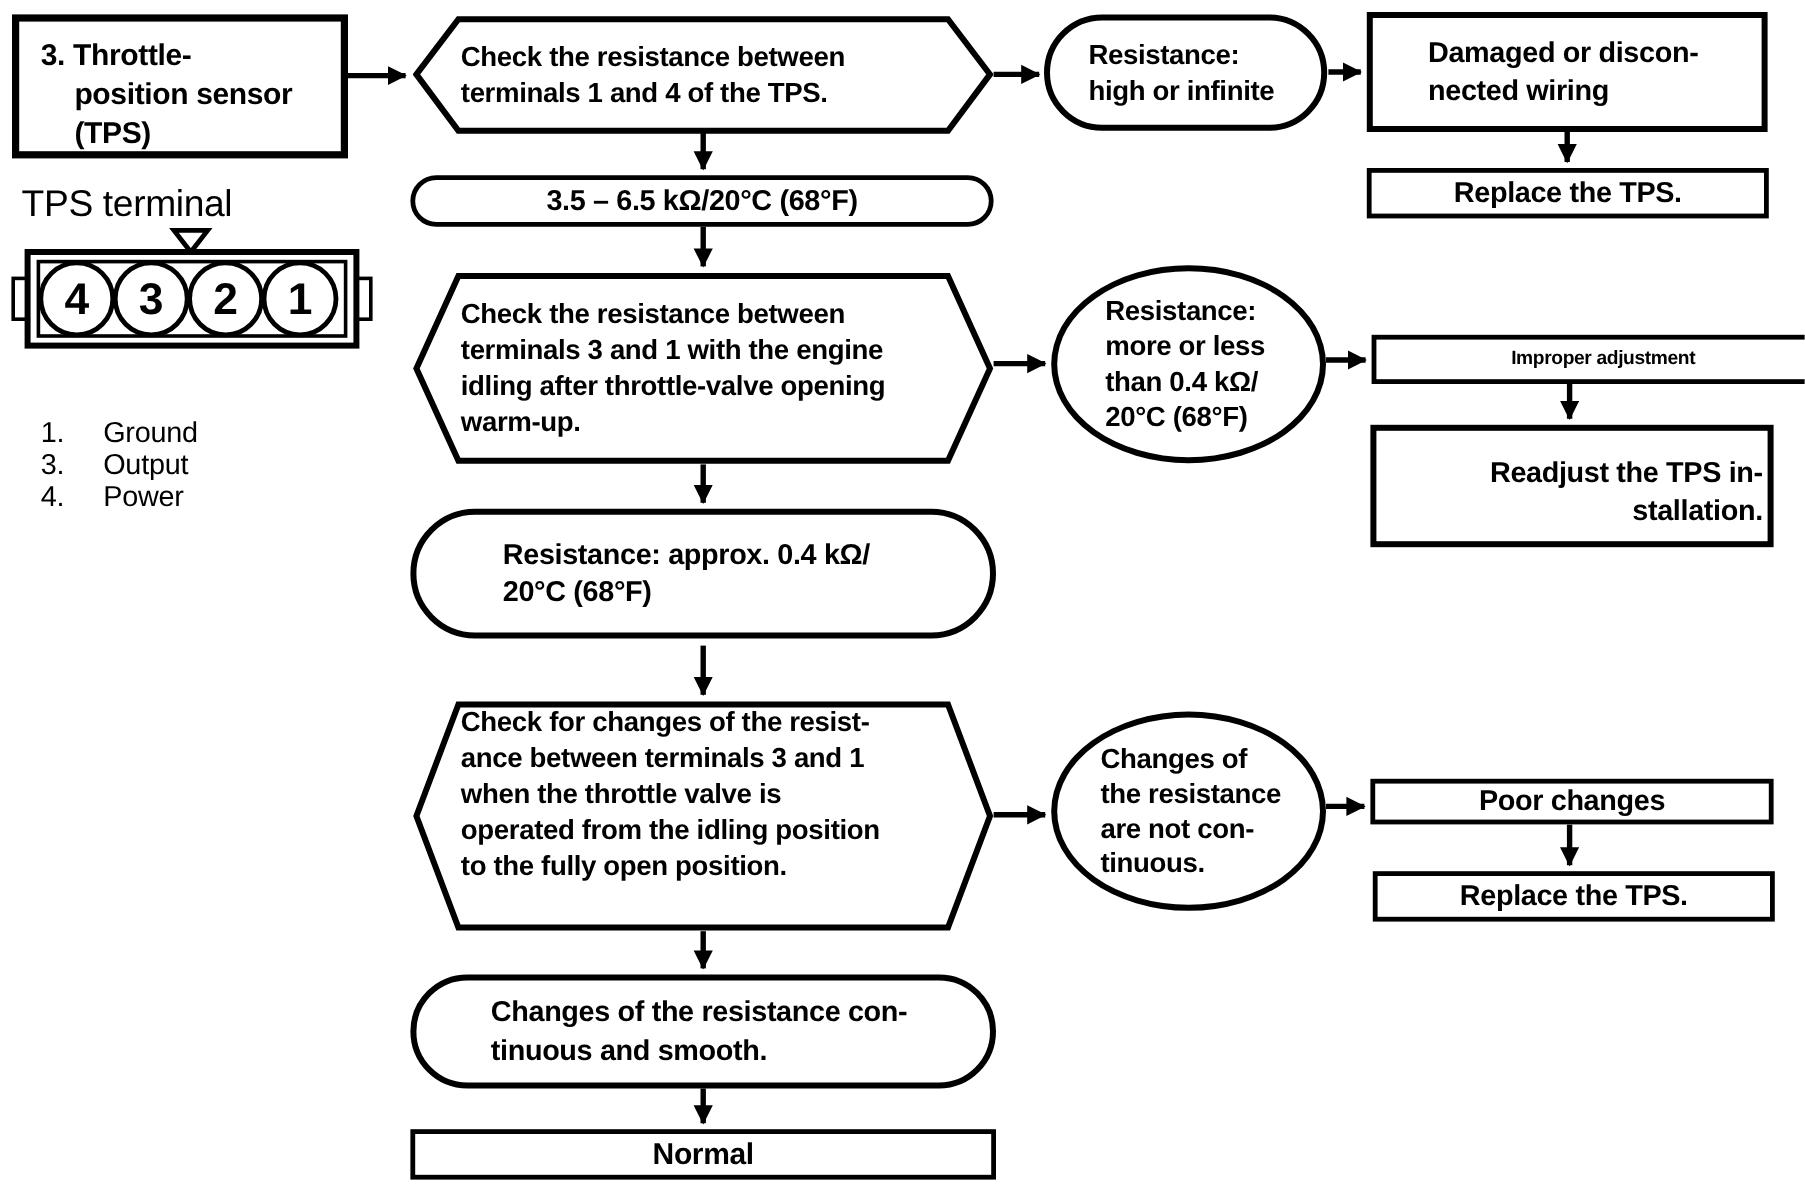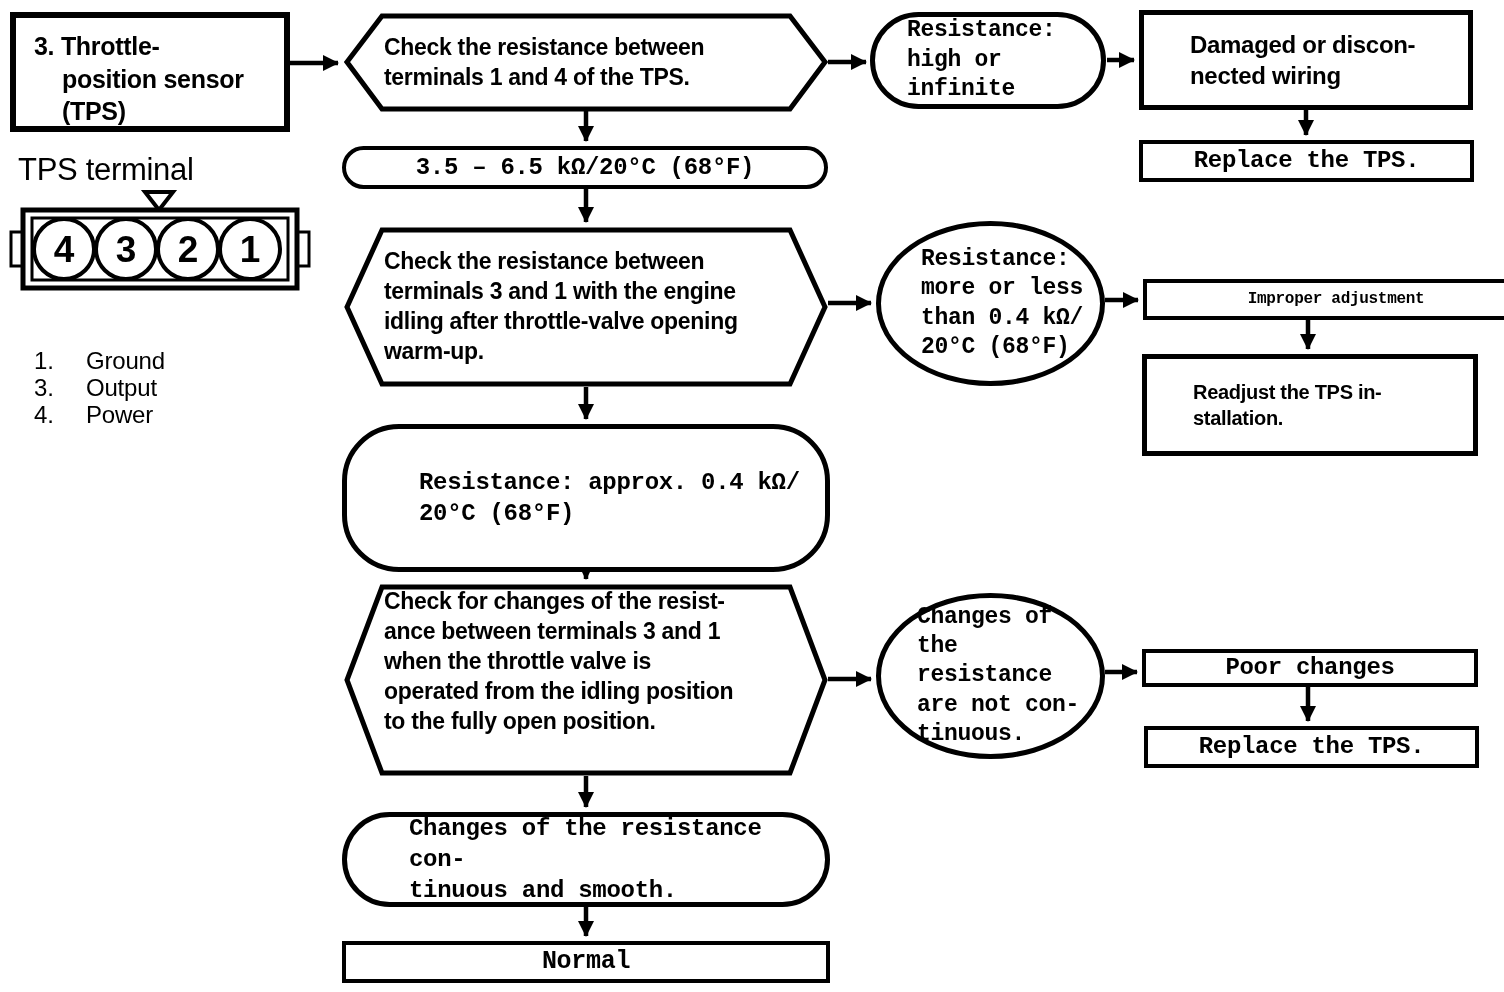--- a/index.html
+++ b/index.html
@@ -6,21 +6,21 @@
   #canvas{
     position:relative;width:1504px;height:992px;background:#ffffff;
     font-family:"Liberation Sans",sans-serif;color:#000;overflow:hidden;
   }
   #wires{position:absolute;left:0;top:0;z-index:0;}
   .node{position:absolute;box-sizing:border-box;z-index:1;}
   .txtbox{
     background:#fff;border:4px solid #000;white-space:pre-line;
     font-weight:700;font-size:23px;line-height:1.3;letter-spacing:-0.3px;
   }
-  .vcenter{display:flex;flex-direction:column;justify-content:center;font-family:Liberation Mono, monospace;}
+  .vcenter{display:flex;flex-direction:column;justify-content:center;}
   .hcenter{text-align:right;align-items:center;}
   
   #title-box{
     left:10px;top:12px;width:280px;height:120px;border-width:6px;
     font-size:25px;line-height:1.3;padding:12px 4px 0 46px;text-indent:-28px;
   }
   
   #tps-terminal-label{left:18px;top:152px;font-size:31px;font-weight:400;letter-spacing:-0.3px;}
   #legend{left:34px;top:347px;font-size:24px;font-weight:400;letter-spacing:-0.2px;}
   .legend-row{display:flex;line-height:1.13;}
@@ -34,22 +34,22 @@
     position:relative;z-index:1;height:100%;display:flex;flex-direction:column;justify-content:center;
     padding:0 8px 0 40px;white-space:pre-line;font-weight:700;font-size:23px;line-height:1.3;letter-spacing:-0.3px;
   }
   
   #stad-spec14{left:342px;top:146px;width:486px;height:43px;border-radius:22px;font-size:24px;}
   #ell-high{left:870px;top:12px;width:236px;height:97px;border-width:5px;border-radius:50px;padding-left:32px;}
   #rect-damaged{left:1139px;top:10px;width:334px;height:100px;border-width:5px;padding:14px 4px 0 46px;font-size:24px;}
   #rect-replace1{left:1139px;top:140px;width:335px;height:42px;font-size:24px;}
   #circ-moreless{left:876px;top:221px;width:229px;height:165px;border-width:5px;border-radius:50%;padding-left:40px;line-height:1.27;}
   #rect-improper{left:1143px;top:279px;width:386px;height:41px;font-size:16px;}
-  #rect-readjust{left:1142px;top:354px;width:336px;height:102px;border-width:5px;padding:20px 4px 0 46px;font-size:20px;}
-  #stad-spec31{left:342px;top:424px;width:488px;height:148px;border-width:5px;border-radius:57px;padding-left:72px;font-size:24px;}
+  #rect-readjust{left:1142px;top:354px;width:336px;height:102px;border-width:5px;padding:20px 4px 0 46px;font-size:24px;text-align:right;}
+  #stad-spec31{left:342px;top:424px;width:488px;height:108px;border-width:5px;border-radius:57px;padding-left:72px;font-size:24px;}
   #circ-notcont{left:876px;top:593px;width:229px;height:166px;border-width:5px;border-radius:50%;padding-left:36px;line-height:1.27;}
   #rect-poor{left:1142px;top:649px;width:336px;height:38px;font-size:24px;}
   #rect-replace2{left:1144px;top:726px;width:335px;height:42px;font-size:24px;}
   #stad-changes{left:342px;top:812px;width:488px;height:95px;border-width:5px;border-radius:48px;padding-left:62px;font-size:24px;}
   #rect-normal{left:342px;top:941px;width:488px;height:42px;font-size:25px;}
 </style>
 </head>
 <body>
 
 <div id="canvas">

